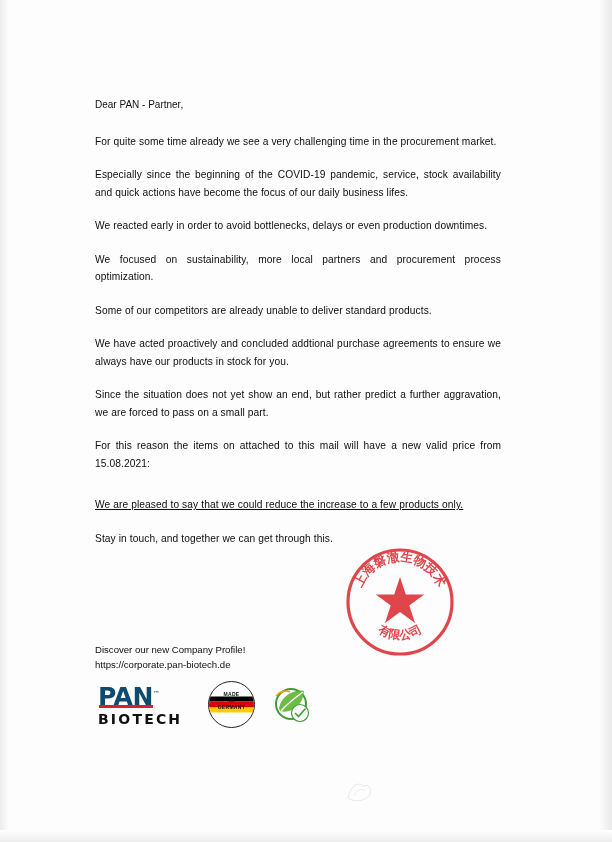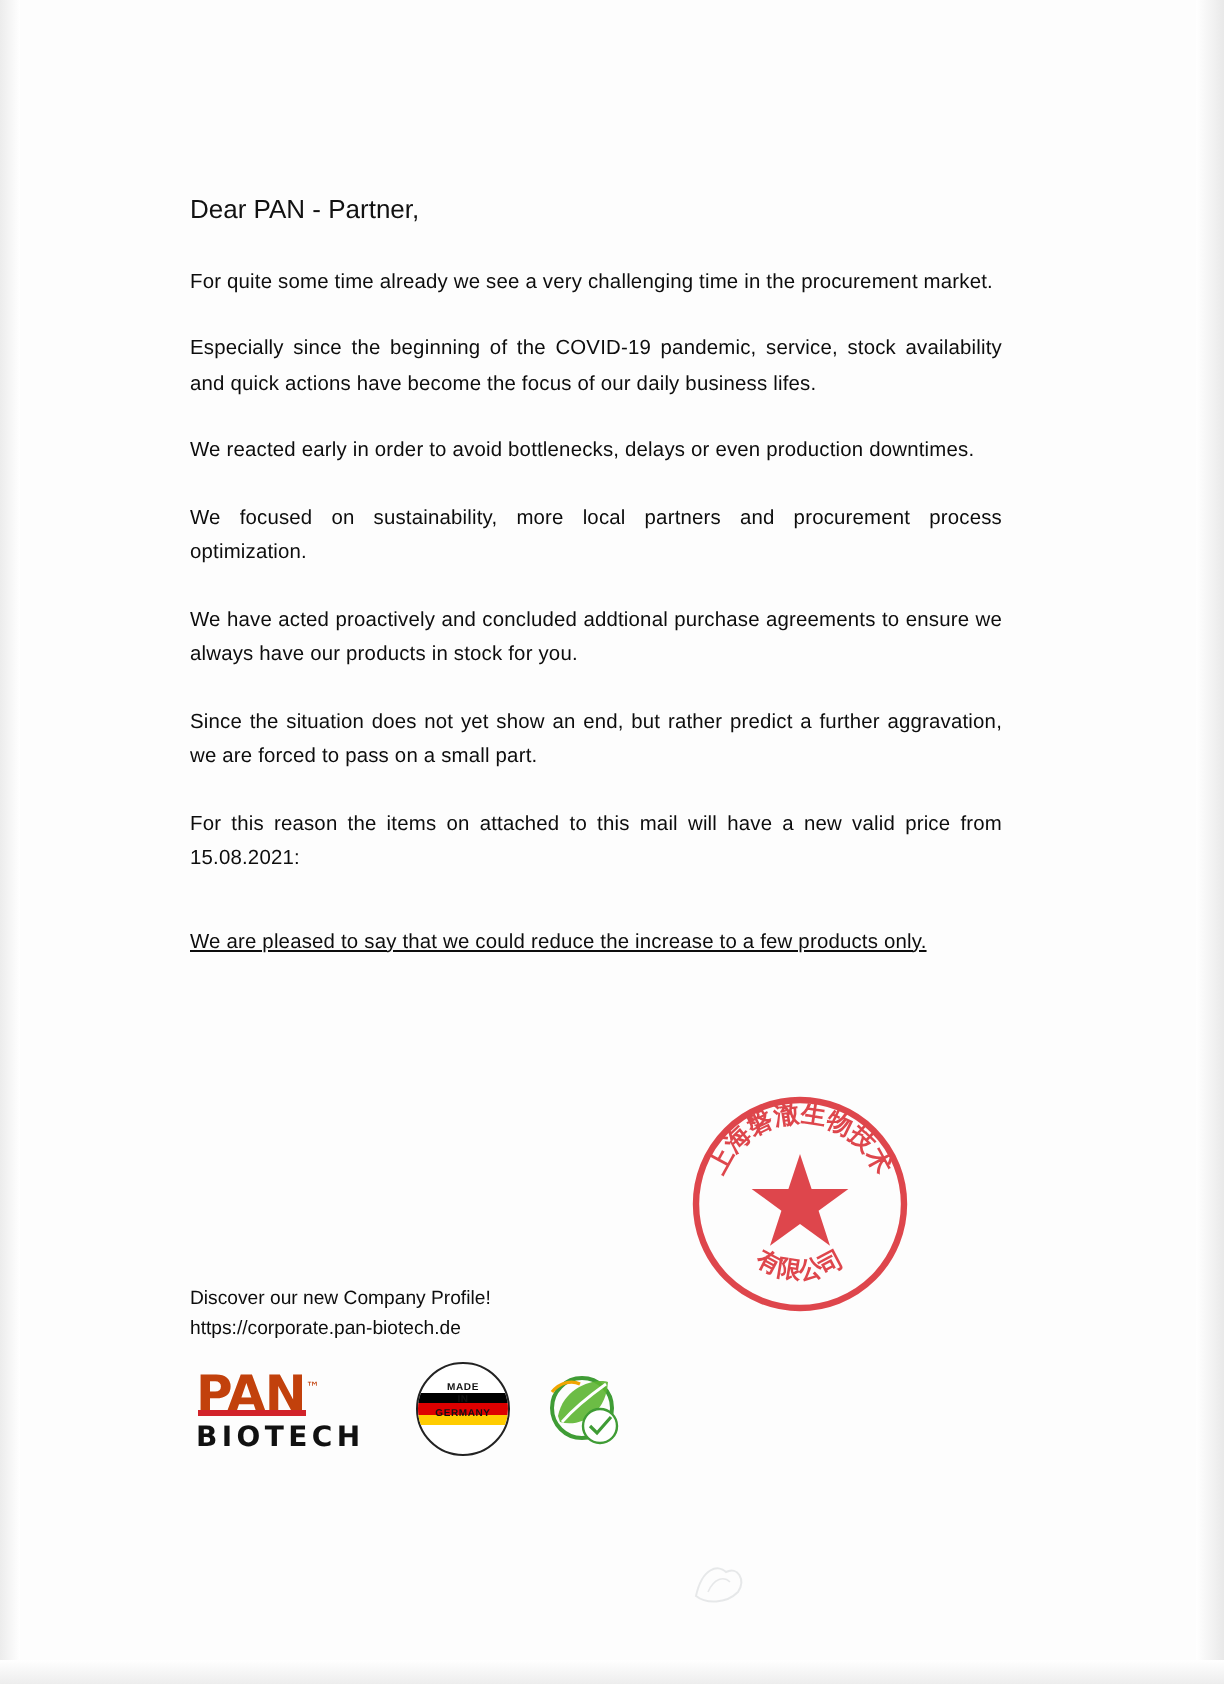--- a/index.html
+++ b/index.html
@@ -53,21 +53,21 @@
     line-height: 17.5px;
     text-align: justify;
     margin: 16px 0 13px 0;
     color: #0d0d0d;
     letter-spacing: 0.1px;
   }
   .para.tight {
     margin-bottom: 0;
   }
   .salutation {
-    font-size: 13px;
+    font-size: 10px;
     line-height: 17.5px;
     margin: 0 0 19px 0;
     text-align: left;
   }
 
   .footer-block {
     position: absolute;
     left: 95px;
     top: 643px;
     width: 420px;
@@ -92,21 +92,21 @@
     position: absolute;
     left: 0; top: 0;
     width: 92px;
   }
   .pan-word {
     font-family: "DejaVu Sans", sans-serif;
     font-weight: bold;
     font-size: 25px;
     letter-spacing: -0.5px;
     line-height: 26px;
-    color: #c2410c;
+    color: #0c4a6e;
     position: relative;
     display: inline-block;
   }
   .pan-word .redbar {
     position: absolute;
     left: 1px;
     bottom: 2px;
     width: 54px;
     height: 3.5px;
     background: #d2232a;
@@ -201,24 +201,26 @@
   <div class="scan-edge-bottom"></div>
 
   <div class="letter-body">
 
     <p class="salutation">Dear PAN - Partner,</p>
 
     <p class="para">For quite some time already we see a very challenging time in the procurement market.</p>
     <p class="para">Especially since the beginning of the COVID-19 pandemic, service, stock availability and quick actions have become the focus of our daily business lifes.</p>
     <p class="para tight">We reacted early in order to avoid bottlenecks, delays or even production downtimes.</p>
     <p class="para">We focused on sustainability, more local partners and procurement process optimization.</p>
+    <p class="para">Some of our competitors are already unable to deliver standard products.</p>
     <p class="para">We have acted proactively and concluded addtional purchase agreements to ensure we always have our products in stock for you.</p>
     <p class="para">Since the situation does not yet show an end, but rather predict a further aggravation, we are forced to pass on a small part.</p>
     <p class="para">For this reason the items on attached to this mail will have a new valid price from 15.08.2021:</p>
     <p class="para" style="margin-top:24px;text-decoration:underline;">We are pleased to say that we could reduce the increase to a few products only.</p>
+    <p class="para">Stay in touch, and together we can get through this.</p>
   </div>
 
   <div class="footer-block">
     <p class="footer-line">Discover our new Company Profile!</p>
     <p class="footer-line">https://corporate.pan-biotech.de</p>
   </div>
 
   <div class="logos">
 
     <div class="pan-logo">

